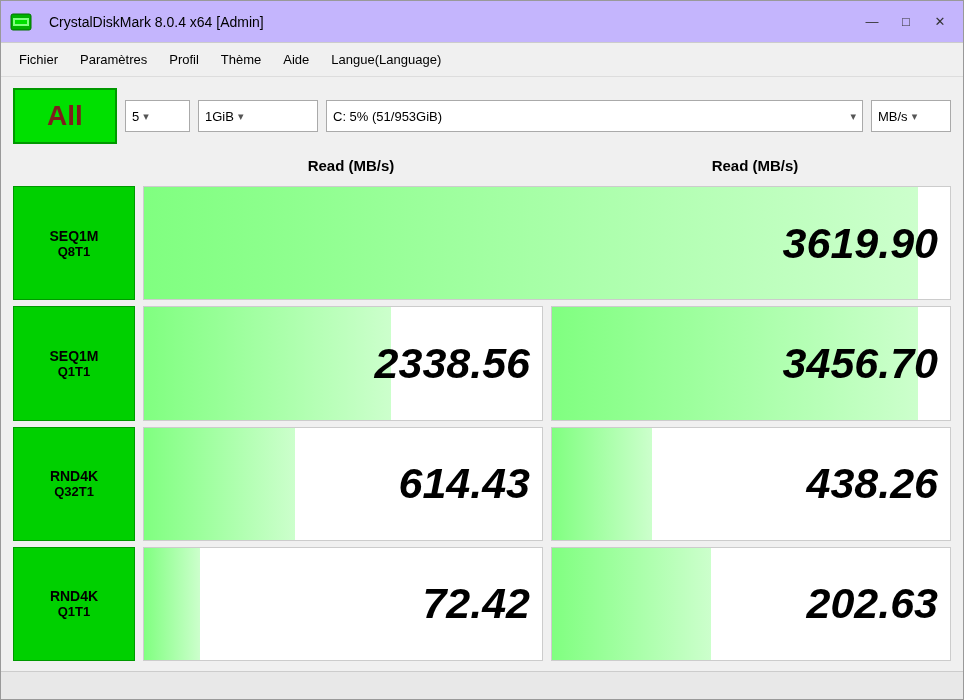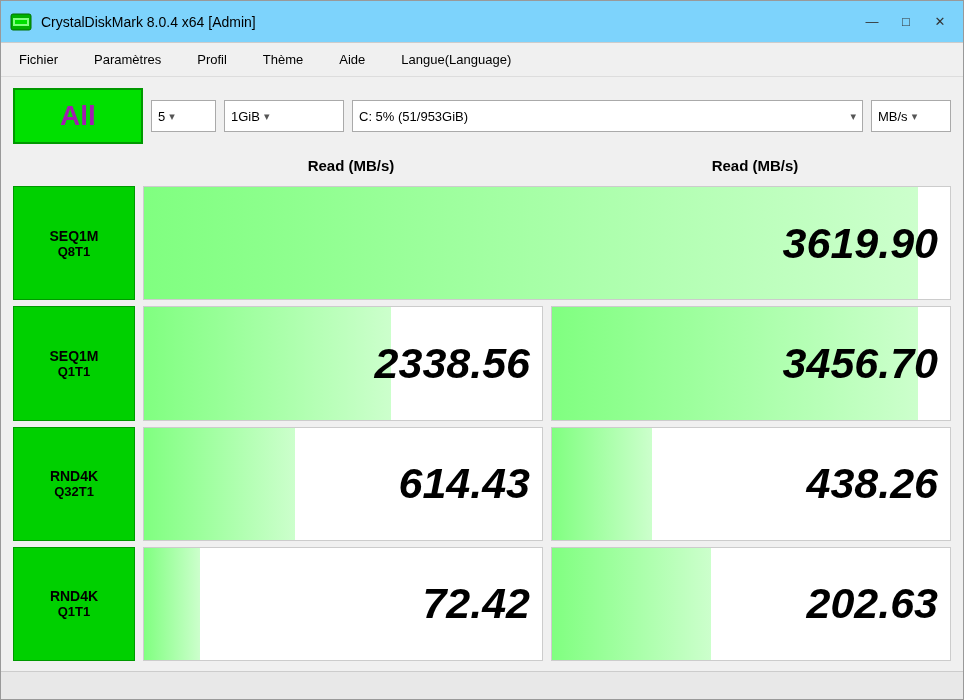--- a/index.html
+++ b/index.html
@@ -10,27 +10,28 @@
       height: 700px;
       background: #f0f0f0;
       border: 1px solid #999;
       display: flex;
       flex-direction: column;
       overflow: hidden;
     }
 
     
     .titlebar {
-      background: #7dd3fc;
+      background: #c4b5fd;
       display: flex;
       align-items: center;
       padding: 6px 8px;
       border-bottom: 1px solid #ccc;
       height: 42px;
       flex-shrink: 0;
+      gap: 8px;
     }
     .titlebar-icon {
       width: 24px;
       height: 24px;
       margin-right: 8px;
       flex-shrink: 0;
     }
     .titlebar-title {
       flex: 1;
       font-size: 14px;
@@ -55,21 +56,21 @@
 
     
     .menubar {
       background: #f0f0f0;
       display: flex;
       align-items: center;
       padding: 4px 8px;
       height: 34px;
       flex-shrink: 0;
       border-bottom: 1px solid #ddd;
-      gap: 16px;
+      gap: 2px;
     }
     .menu-item {
       padding: 3px 10px;
       cursor: pointer;
       border-radius: 2px;
       font-size: 13px;
       color: #000;
     }
 
     
@@ -83,27 +84,27 @@
 
     
     .controls-row {
       display: flex;
       align-items: center;
       gap: 8px;
       height: 58px;
     }
 
     .all-button {
-      width: 130px;
+      width: 104px;
       height: 56px;
       background: #00e000;
       border: 2px solid #009900;
       font-size: 28px;
       font-weight: bold;
-      color: #a21caf;
+      color: #7f1d1d;
       cursor: pointer;
       display: flex;
       align-items: center;
       justify-content: center;
       flex-shrink: 0;
     }
 
     .select-control {
       height: 32px;
       border: 1px solid #aaa;

